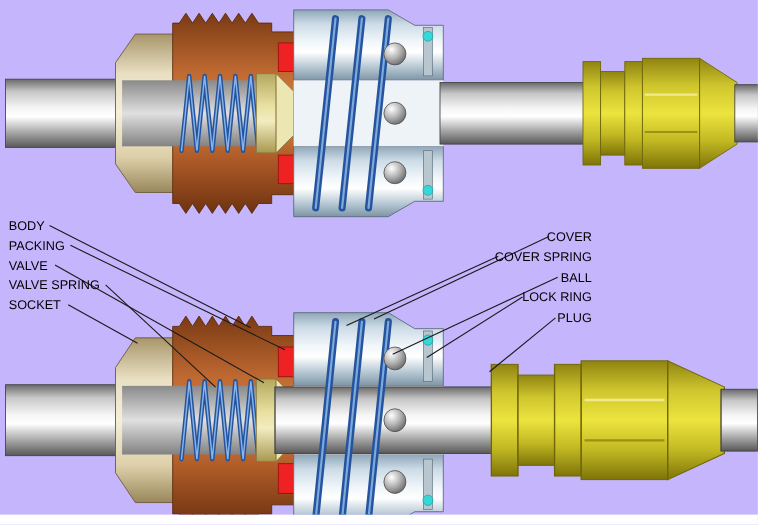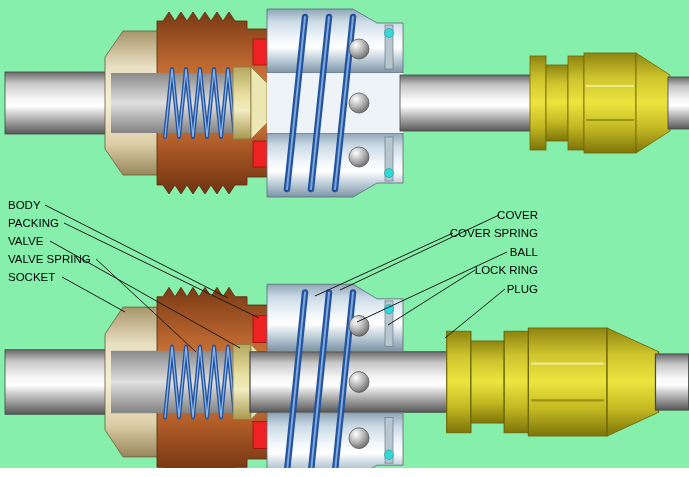--- a/index.html
+++ b/index.html
@@ -1,19 +1,19 @@
 <!DOCTYPE html>
 <html><head>
 <meta charset="utf-8">
 <style>
   html,body{margin:0;padding:0;background:#ffffff;}
   .canvas{
     position:relative;
     width:689px;height:468px;
-    background:#86efac;
+    background:#c4b5fd;
     font-family:"Liberation Sans", sans-serif;
     overflow:hidden;
   }
   svg{position:absolute;left:0;top:0;}
   text.part-label{
     font-family:"Liberation Sans", sans-serif;
     font-size:11.5px;
     fill:#000000;
   }
   .leader{stroke:#1a1a1a;stroke-width:1;fill:none;}

